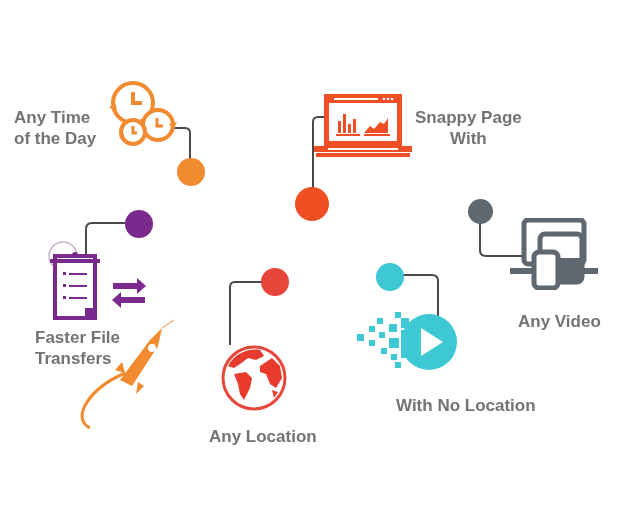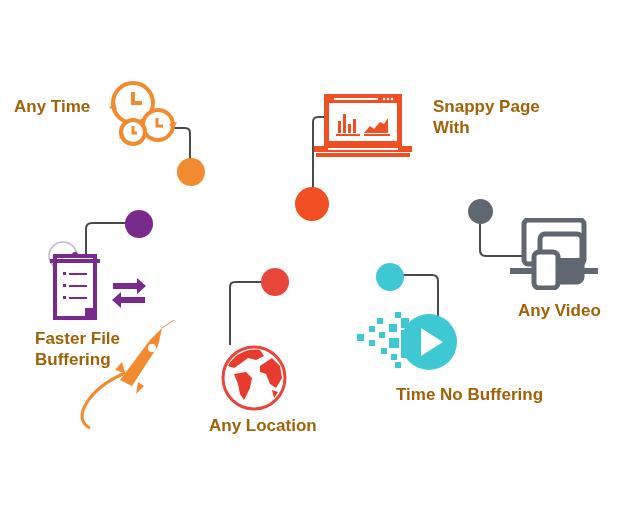--- a/index.html
+++ b/index.html
@@ -1,17 +1,17 @@
 <!DOCTYPE html>
 <html><head>
 <meta charset="utf-8">
 <style>
   html, body { margin: 0; padding: 0; background: #ffffff; }
   body { width: 631px; height: 522px; position: relative; overflow: hidden; font-family: "Liberation Sans", sans-serif; }
-  .label { position: absolute; font-weight: bold; color: #a16207; font-size: 17px; line-height: 21px; white-space: nowrap; }
+  .label { position: absolute; font-weight: bold; color: #737373; font-size: 17px; line-height: 21px; white-space: nowrap; margin-top: 11px; }
   .dot { position: absolute; border-radius: 50%; }
   svg.layer { position: absolute; left: 0; top: 0; }
   .icon { position: absolute; }
 </style>
 </head>
 <body>
 
 <svg class="layer" width="631" height="522">
 
   <path d="M172 128 H185 Q190 128 190 133 V172" stroke="#4a4a4a" stroke-width="2" fill="none"></path>
@@ -130,30 +130,31 @@
     <rect x="40" y="0" width="6" height="6"></rect>
     <rect x="46" y="6" width="8" height="10"></rect>
     <rect x="46" y="18" width="8" height="28"></rect>
     <rect x="40" y="50" width="6" height="6"></rect>
   </g>
   <path d="M66 16 L88 30 L66 44 Z" fill="#fff"></path>
 </svg>
 
 <div class="label" style="left:14px;top:96px;">
   <div>Any Time</div>
+  <div>of the Day</div>
 </div>
-<div class="label" style="left:433px;top:96px;">
+<div class="label" style="left:415px;top:96px;text-align:center;">
   <div>Snappy Page</div>
   <div>With</div>
 </div>
 <div class="label" style="left:518px;top:300px;">
   <div>Any Video</div>
 </div>
-<div class="label" style="left:35px;top:328px;">
+<div class="label" style="left:35px;top:316px;">
   <div>Faster File</div>
-  <div>Buffering</div>
+  <div>Transfers</div>
 </div>
 <div class="label" style="left:209px;top:415px;text-align:right;">
   <div>Any Location</div>
 </div>
 <div class="label" style="left:396px;top:384px;">
-  <div>Time No Buffering</div>
+  <div>With No Location</div>
 </div>
 
 </body></html>

